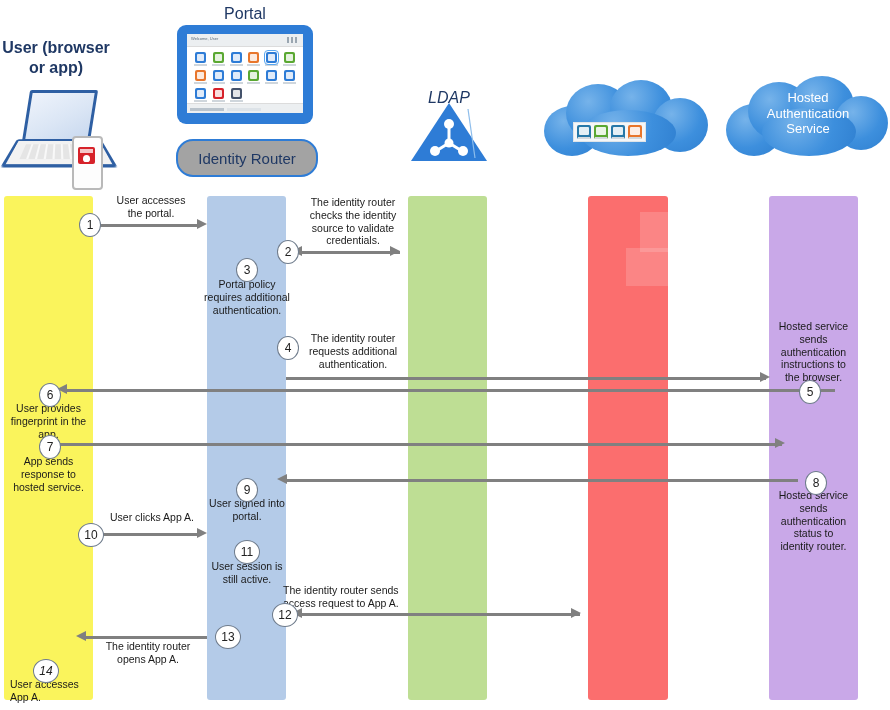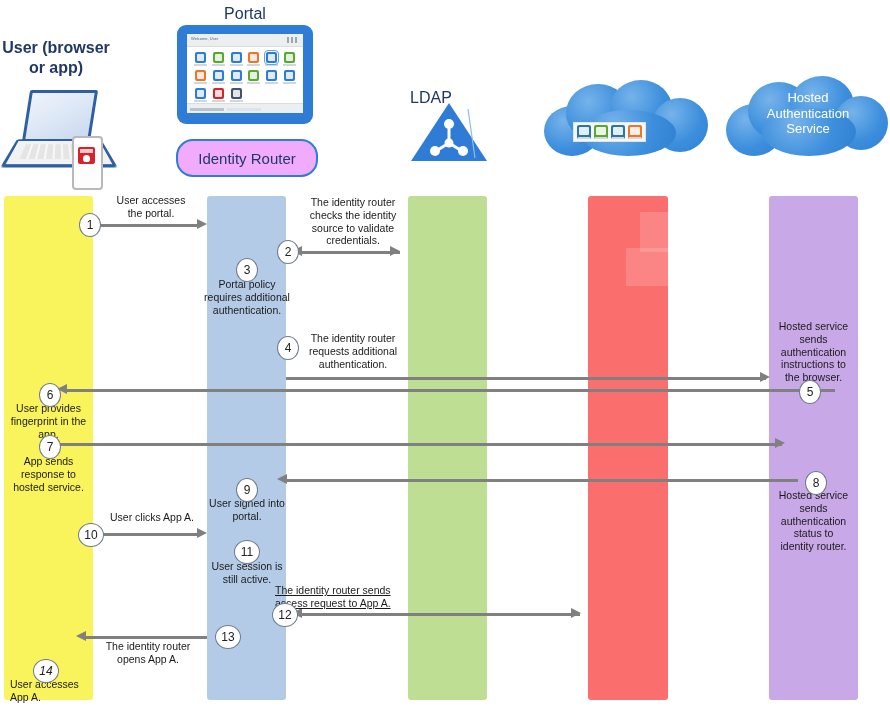--- a/index.html
+++ b/index.html
@@ -44,21 +44,21 @@
   .tb-ico:after{content:"";position:absolute;left:2px;top:2px;right:2px;bottom:2px;
       background:rgba(255,255,255,.85);border-radius:1px;}
   .tb-lbl{width:13px;height:2px;background:#cfd6dc;margin-top:1px;}
   .tb-sel{outline:1px solid #57a6f0;outline-offset:1px;}
   .tb-bot{position:absolute;left:0;right:0;bottom:0;height:9px;background:#eceff1;
       border-top:1px solid #dcdcdc;}
   .tb-bar{position:absolute;left:3px;bottom:2px;width:34px;height:3px;background:#b9c3cc;}
   .tb-bar2{position:absolute;left:40px;bottom:2px;width:34px;height:3px;background:#dde3e8;}
   
   .pill{position:absolute;left:176px;top:139px;width:138px;height:34px;border:2px solid #2e7cd6;
-      border-radius:17px;background:#f0abfc;display:flex;align-items:center;justify-content:center;
+      border-radius:17px;background:#a3a3a3;display:flex;align-items:center;justify-content:center;
       font-size:15px;color:#1f3864;}
   
   .ldap-tri{position:absolute;left:411px;top:103px;width:0;height:0;
       border-left:38px solid transparent;border-right:38px solid transparent;
       border-bottom:58px solid #2e7cd6;}
   .ldap-svg{position:absolute;left:411px;top:103px;width:76px;height:58px;}
   
   .cloud{position:absolute;}
   .cl-b{position:absolute;border-radius:50%;
       background:radial-gradient(circle at 35% 30%,#76b3ea 0%,#3d8fdd 55%,#2f7fd0 100%);}
@@ -183,21 +183,21 @@
       <div class="tb-bar"></div>
         <div class="tb-bar2"></div>
     </div>
   </div>
 </div>
 
 <div class="pill">
   <span>Identity Router</span>
 </div>
 
-<div class="abs legend-title big" style="left:391px;top:88px;width:80px;">LDAP</div>
+<div class="abs legend-title big" style="left:409px;top:88px;width:80px;font-style:italic;">LDAP</div>
 <div class="ldap-tri"></div>
 <svg class="ldap-svg" viewBox="0 0 76 58">
   <line x1="38" y1="22" x2="38" y2="40" stroke="#fff" stroke-width="3"></line>
   <line x1="38" y1="40" x2="25" y2="48" stroke="#fff" stroke-width="3"></line>
   <line x1="38" y1="40" x2="51" y2="48" stroke="#fff" stroke-width="3"></line>
   <line x1="57" y1="6" x2="64" y2="55" stroke="#8dbdeb" stroke-width="1.2"></line>
   <circle cx="38" cy="21" r="5" fill="#fff"></circle>
   <circle cx="38" cy="40" r="4.5" fill="#fff"></circle>
   <circle cx="24" cy="48" r="5" fill="#fff"></circle>
   <circle cx="52" cy="48" r="5" fill="#fff"></circle>
@@ -354,21 +354,21 @@
 
 <div class="cap c" style="left:97px;top:511px;width:110px;">
   <div>User clicks App A.</div>
 </div>
 
 <div class="cap c" style="left:199px;top:560px;width:96px;">
   <div>User session is</div>
   <div>still active.</div>
 </div>
 
-<div class="cap l" style="left:275px;top:584px;width:160px;text-decoration:underline;">
+<div class="cap l" style="left:283px;top:584px;width:160px;">
   <div>The identity router sends</div>
   <div>access request to App A.</div>
 </div>
 
 <div class="cap c" style="left:93px;top:640px;width:110px;">
   <div>The identity router</div>
   <div>opens App A.</div>
 </div>
 
 <div class="cap l" style="left:10px;top:678px;width:84px;">

